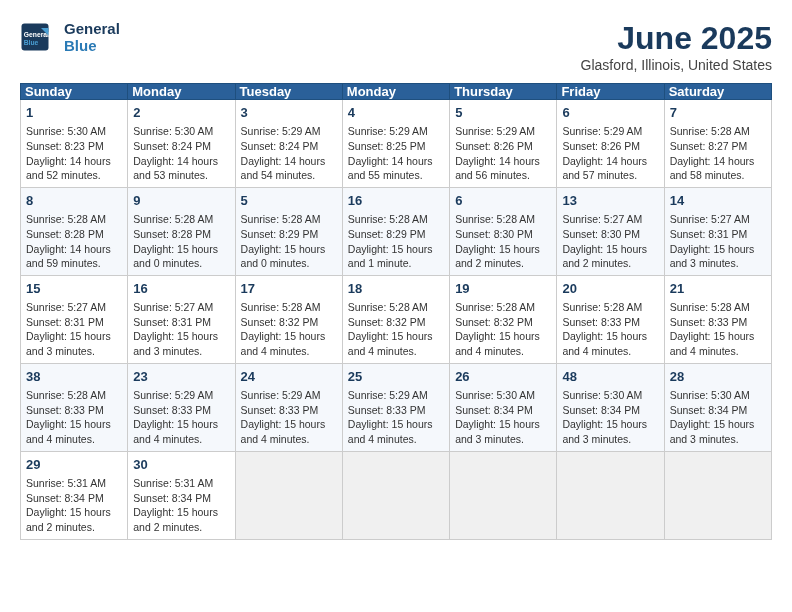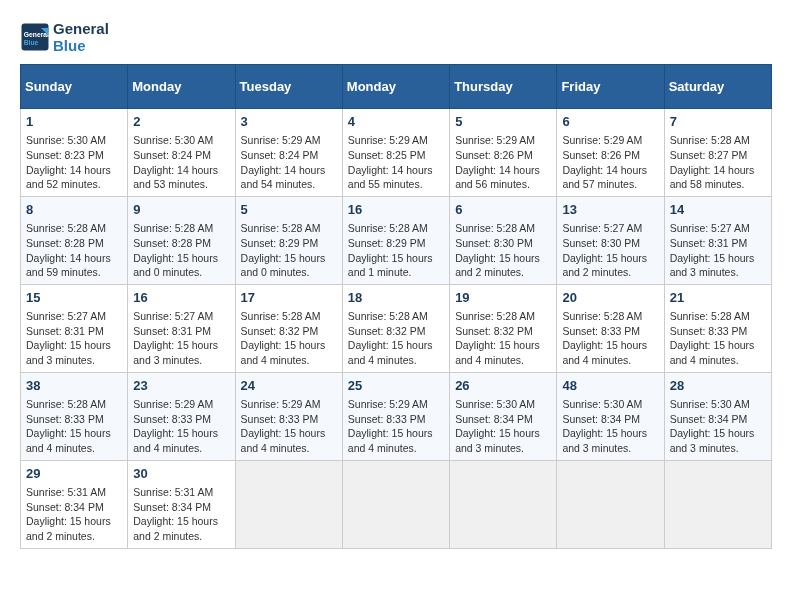--- a/index.html
+++ b/index.html
@@ -12,21 +12,21 @@
     }
     .header {
       display: flex;
       justify-content: space-between;
       align-items: flex-start;
       margin-bottom: 10px;
     }
     .logo {
       display: flex;
       align-items: center;
-      gap: 3px;
+      gap: 14px;
     }
     .logo-icon {
       width: 30px;
       height: 30px;
     }
     .title-block {
       text-align: right;
     }
     .month-title {
       font-size: 32px;
@@ -38,21 +38,21 @@
       color: #444;
     }
     .calendar {
       width: 100%;
       border-collapse: collapse;
       font-size: 11px;
     }
     .calendar th {
       background-color: #2a6099;
       color: #fff;
-      padding: 14px 4px;
+      padding: 0 4px;
       text-align: left;
       font-size: 13px;
       border: 1px solid #1e4f7e;
     }
     .calendar td {
       vertical-align: top;
       padding: 4px 5px;
       border: 1px solid #ccc;
       background: #fff;
       width: calc(100% / 7);
@@ -87,20 +87,24 @@
       <rect x="2" y="2" width="36" height="36" rx="4" fill="#1a3a5c"></rect>
       <text x="5" y="20" font-size="9" fill="white" font-weight="bold">General</text>
       <text x="5" y="31" font-size="9" fill="#4a9fd4" font-weight="bold">Blue</text>
       <polygon points="28,8 38,8 38,18" fill="#4a9fd4"></polygon>
     </svg>
     <div>
       <div style="font-size:15px;font-weight:bold;color:#1a3a5c;">General</div>
       <div style="font-size:15px;font-weight:bold;color:#2a7ab5;">Blue</div>
     </div>
   </div>
+  <div class="title-block">
+    <div class="month-title">June 2025</div>
+    <div class="location">Glasford, Illinois, United States</div>
+  </div>
 </div>
 
 <table class="calendar">
   <thead>
     <tr id="weekday-header">
         <th>Sunday</th>
         <th>Monday</th>
         <th>Tuesday</th>
         <th>Monday</th>
         <th>Thursday</th>

